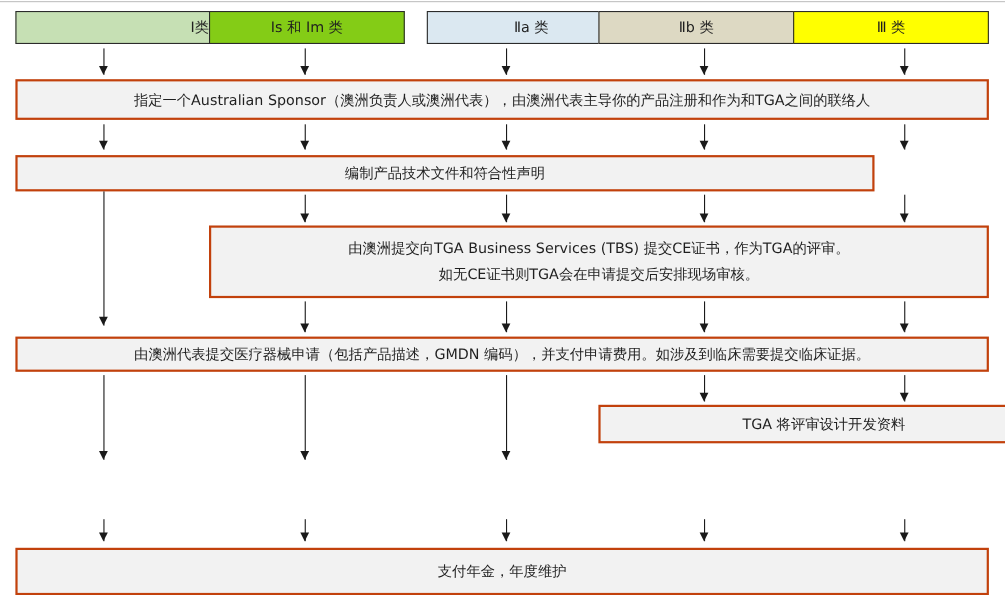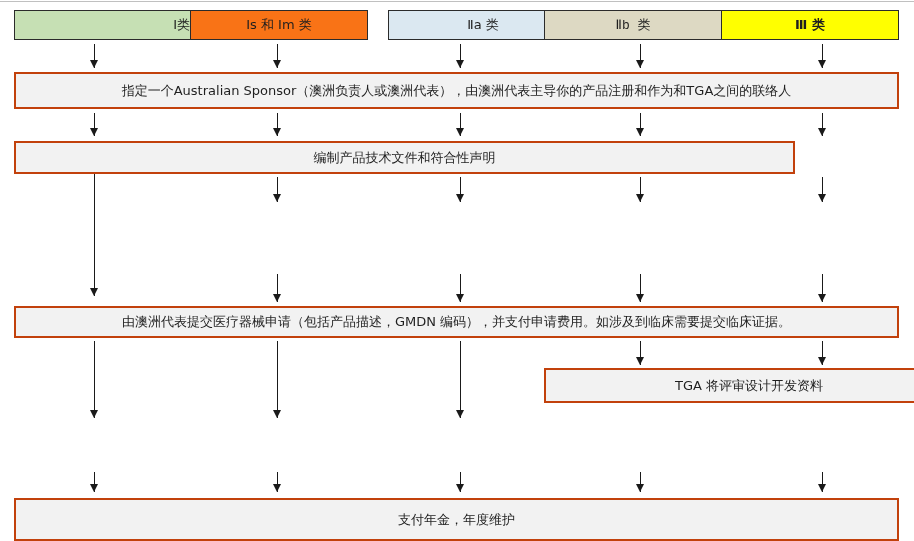--- a/index.html
+++ b/index.html
@@ -53,30 +53,30 @@
 </head>
 <body>
 
 <div id="canvas">
 
   <div class="gridline"></div>
 
   <div class="class-box" style="left: 14px; width: 177px; background: rgb(198, 224, 180); justify-content: flex-end;">
     <span>Ⅰ类</span>
   </div>
-  <div class="class-box" style="left: 190px; width: 178px; background: #f97316;">
+  <div class="class-box" style="left: 190px; width: 178px; background: #84cc16;">
     <span>Ⅰs 和 Ⅰm 类</span>
   </div>
   <div class="class-box" style="left: 388px; width: 190px; background: rgb(219, 232, 241);">
     <span>Ⅱa 类</span>
   </div>
-  <div class="class-box" style="left: 544px; width: 178px; background: rgb(221, 217, 195); font-family: Liberation Mono, monospace;">
+  <div class="class-box" style="left: 544px; width: 178px; background: rgb(221, 217, 195);">
     <span>Ⅱb 类</span>
   </div>
-  <div class="class-box" style="left: 721px; width: 178px; background: rgb(255, 255, 0); font-weight: bold;">
+  <div class="class-box" style="left: 721px; width: 178px; background: rgb(255, 255, 0);">
     <span>Ⅲ 类</span>
   </div>
 
   <div class="arrow" style="left:94px;top:44px;height:24px;"></div>
   <div class="arrow" style="left:277px;top:44px;height:24px;"></div>
   <div class="arrow" style="left:460px;top:44px;height:24px;"></div>
   <div class="arrow" style="left:640px;top:44px;height:24px;"></div>
   <div class="arrow" style="left:822px;top:44px;height:24px;"></div>
 
   <div class="step-box" style="left:14px;top:72px;width:885px;height:37px;">
@@ -93,20 +93,24 @@
     <span>编制产品技术文件和符合性声明</span>
   </div>
 
   <div class="arrow" style="left:94px;top:174px;height:122px;"></div>
 
   <div class="arrow" style="left:277px;top:177px;height:25px;"></div>
   <div class="arrow" style="left:460px;top:177px;height:25px;"></div>
   <div class="arrow" style="left:640px;top:177px;height:25px;"></div>
   <div class="arrow" style="left:822px;top:177px;height:25px;"></div>
 
+  <div class="step-box two-line" style="left:190px;top:205px;width:709px;height:66px;">
+    <span>由澳洲提交向TGA Business Services (TBS) 提交CE证书，作为TGA的评审。</span>
+    <span>如无CE证书则TGA会在申请提交后安排现场审核。</span>
+  </div>
 
   <div class="arrow" style="left:277px;top:274px;height:28px;"></div>
   <div class="arrow" style="left:460px;top:274px;height:28px;"></div>
   <div class="arrow" style="left:640px;top:274px;height:28px;"></div>
   <div class="arrow" style="left:822px;top:274px;height:28px;"></div>
 
   <div class="step-box" style="left:14px;top:306px;width:885px;height:32px;">
     <span>由澳洲代表提交医疗器械申请（包括产品描述，GMDN 编码），并支付申请费用。如涉及到临床需要提交临床证据。</span>
   </div>
 

